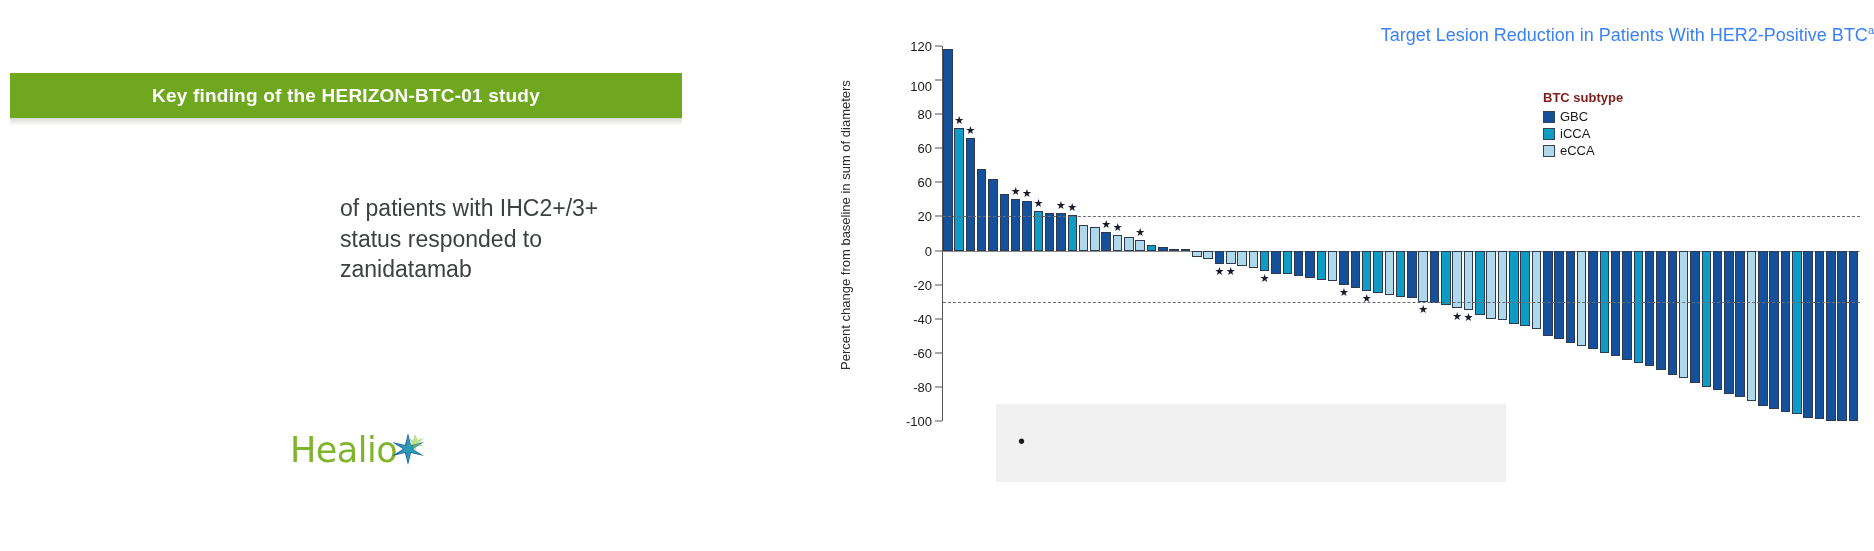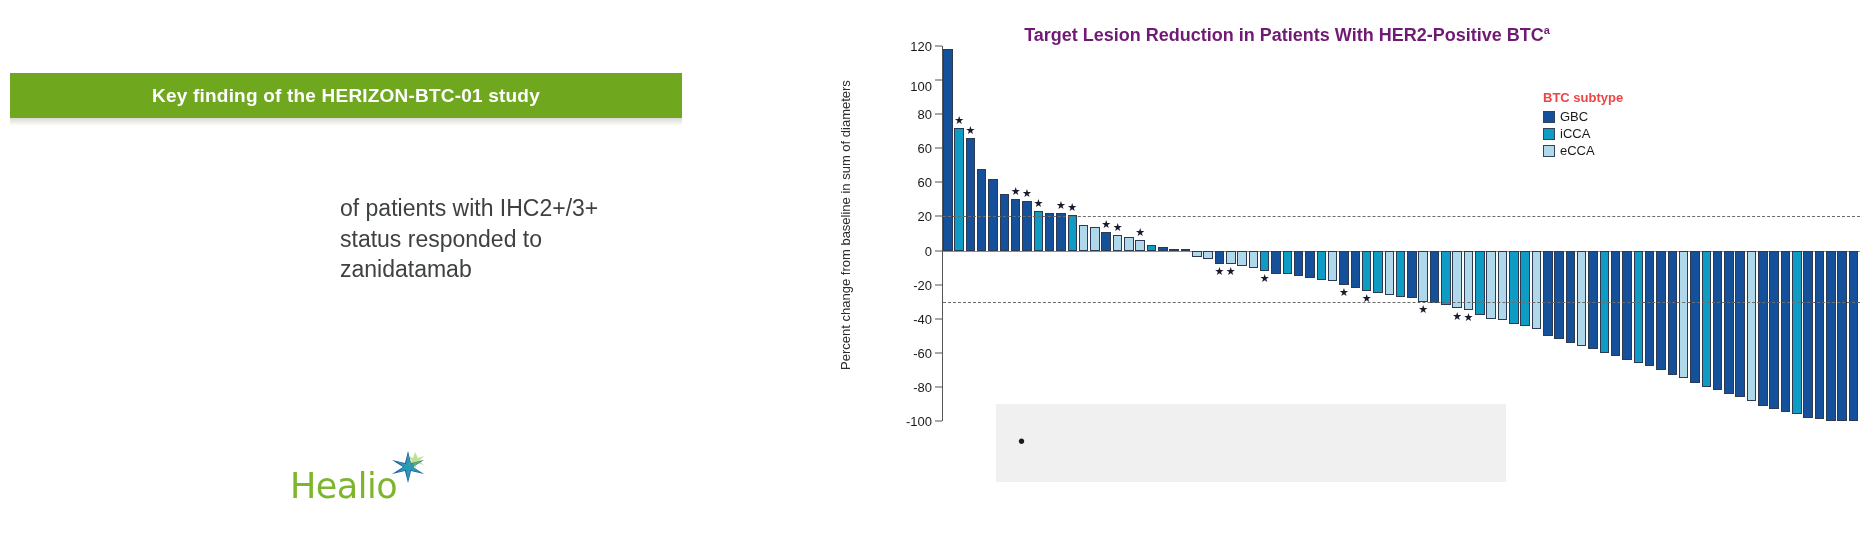--- a/index.html
+++ b/index.html
@@ -52,35 +52,35 @@
     font-size:24px; font-weight:bold; color:#3a3f3d; margin-top:6px;
   }
 
   #donut-caption {
     position:absolute; left:340px; top:193px; width:290px;
     font-size:23px; line-height:1.33; color:#3d4240;
   }
 
   #healio-logo {
     position:absolute; left:290px; top:430px;
-    display:flex; align-items:flex-start;margin-top:36px;
+    display:flex; align-items:flex-end;
   }
   #healio-wordmark {
     font-size:35px; color:#7FB52C; letter-spacing:-0.5px;
     font-family:"DejaVu Sans", sans-serif;
   }
   #healio-star { margin-left:-6px; margin-top:-16px; }
 
   
   #right-panel {
     position:absolute; left:700px; top:0; width:1174px; height:551px;
   }
   #chart-title {
     position:absolute; left:0; top:24px; width:1174px;
-    text-align:center; font-size:18px; font-weight:bold; color:#701a75;
+    text-align:right; font-size:18px; font-weight:normal; color:#3b82f6;
   }
   #chart-title sup { font-size:11px; }
 
   #y-axis-title {
     position:absolute; left:138px; top:75px;
     width:300px; height:20px;
     transform:rotate(-90deg); transform-origin:0 0;
     margin-left:0; margin-top:0;
   }
   #y-axis-title-inner {
@@ -115,21 +115,21 @@
   #bars { position:absolute; left:0; top:0; right:0; height:375px; }
   .bar {
     position:absolute; border:1px solid #2d3a52; box-sizing:border-box;
   }
   .bar-star {
     position:absolute; font-size:11px; color:#1a1a2e; transform:translateX(-50%);
     line-height:1;
   }
 
   #legend { position:absolute; left:843px; top:90px; }
-  #legend-title { font-size:13px; font-weight:bold; color:#ef4444; margin-bottom:4px; }
+  #legend-title { font-size:13px; font-weight:bold; color:#7f1d1d; margin-bottom:4px; }
   .legend-row { display:flex; align-items:center; margin-bottom:2px; }
   .legend-swatch {
     width:12px; height:12px; border:1px solid #34435c; margin-right:5px;
   }
   .legend-label { font-size:13px; color:#1a1a1a; }
 
   #callout {
     position:absolute; left:296px; top:404px; width:510px; height:78px;
     background:#f0f0f0; display:flex; align-items:center; padding:0 14px;
   }

